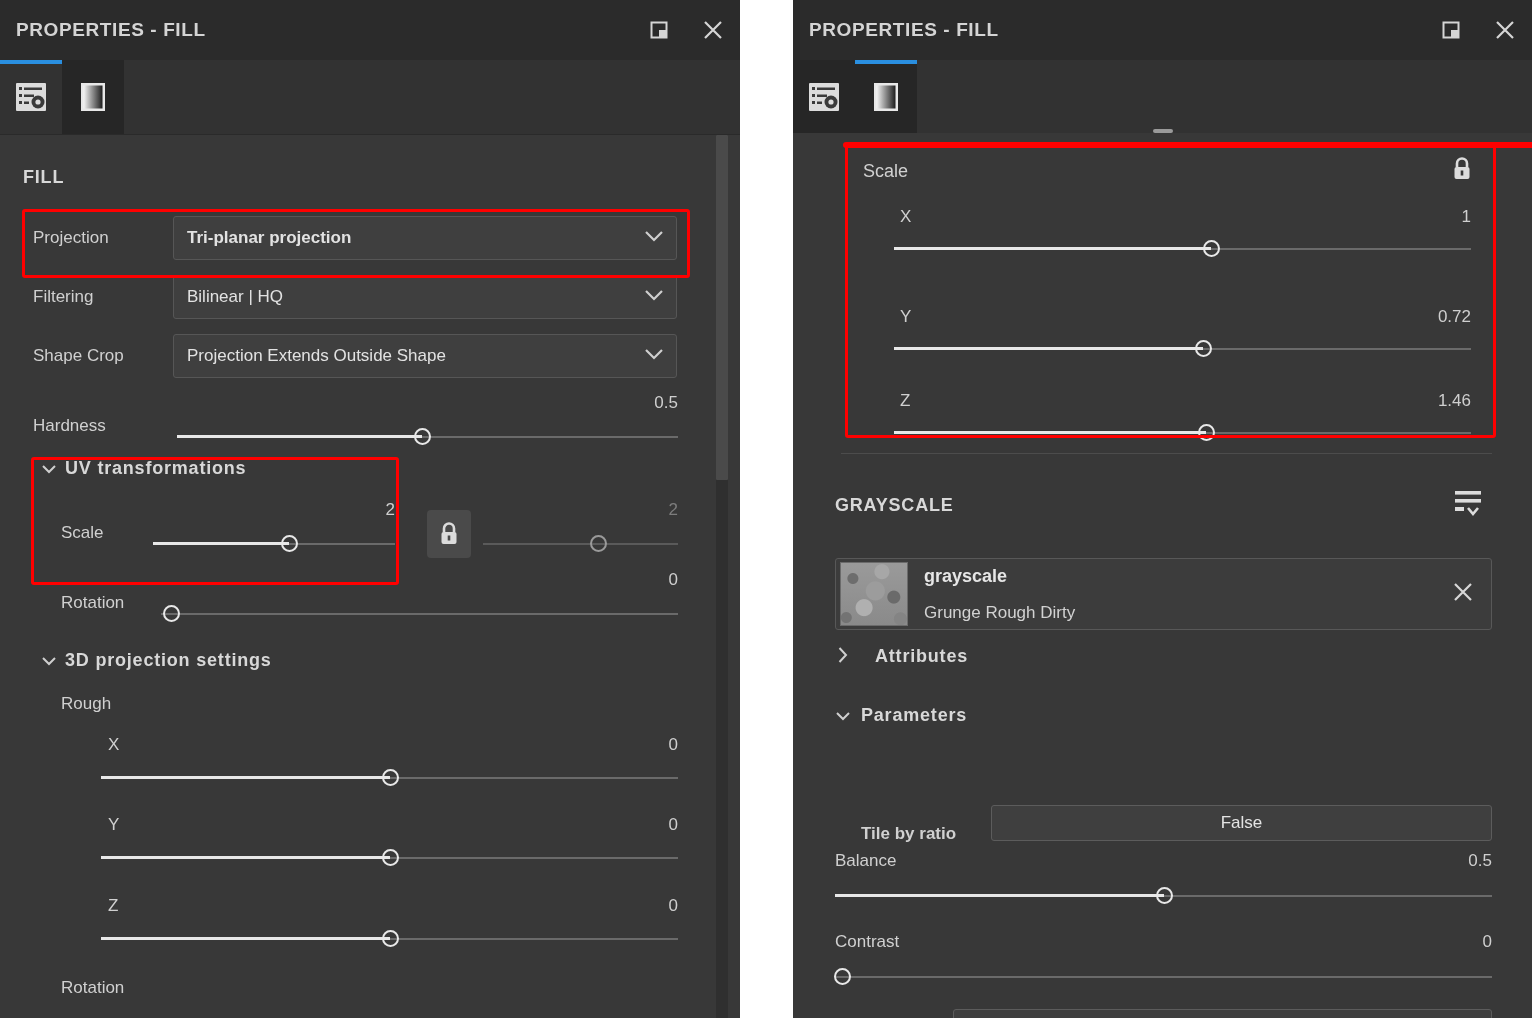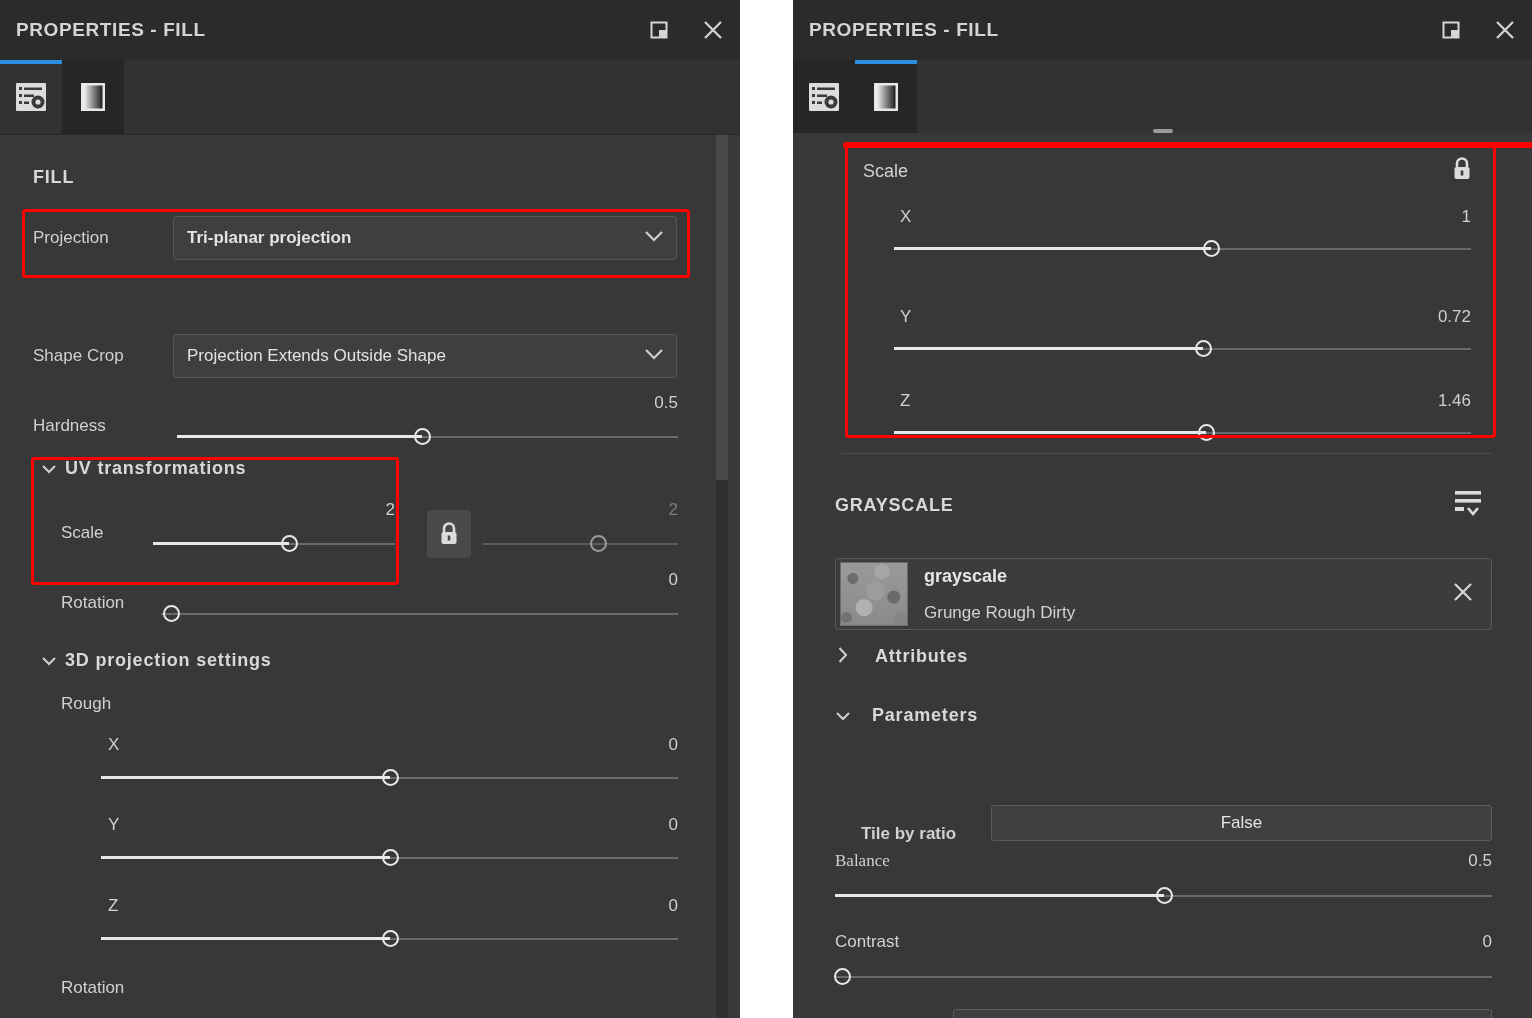--- a/index.html
+++ b/index.html
@@ -168,34 +168,45 @@
         </svg>
       </div>
     </div>
 
     <div class="body">
 
       <div class="scrollbar" style="top:0;bottom:0;">
         <div class="scroll-thumb" style="top:0px;height:345px;"></div>
       </div>
 
-      <div class="sect-head" style="position:absolute;left:33px;top:32px;">FILL</div>
+      <div class="sect-head" style="position:absolute;left:23px;top:32px;">FILL</div>
 
       <div class="row" style="position:absolute;left:33px;top:81px;width:645px;">
         <div class="lbl" style="width:140px;">Projection</div>
         <div class="combo" style="width:502px;font-weight:bold;">
           <span class="ctext">Tri-planar projection</span>
           <span class="chev">
             <svg width="20" height="13" viewBox="0 0 20 13">
                 <path d="M2 2 L10 10 L18 2" stroke="#cfcfcf" stroke-width="2.2" fill="none"></path>
               </svg>
           </span>
         </div>
       </div>
 
+      <div class="row" style="position:absolute;left:33px;top:140px;width:645px;">
+        <div class="lbl" style="width:140px;">Filtering</div>
+        <div class="combo" style="width:502px;">
+          <span class="ctext">Bilinear | HQ</span>
+          <span class="chev">
+            <svg width="20" height="13" viewBox="0 0 20 13">
+                <path d="M2 2 L10 10 L18 2" stroke="#cfcfcf" stroke-width="2.2" fill="none"></path>
+              </svg>
+          </span>
+        </div>
+      </div>
 
       <div class="row" style="position:absolute;left:33px;top:199px;width:645px;">
         <div class="lbl" style="width:140px;">Shape Crop</div>
         <div class="combo" style="width:502px;">
           <span class="ctext">Projection Extends Outside Shape</span>
           <span class="chev">
             <svg width="20" height="13" viewBox="0 0 20 13">
                 <path d="M2 2 L10 10 L18 2" stroke="#cfcfcf" stroke-width="2.2" fill="none"></path>
               </svg>
           </span>
@@ -436,33 +447,33 @@
         </span>
         <span class="sect-head" style="margin-left:24px;">Attributes</span>
       </div>
 
       <div class="row" style="position:absolute;left:42px;top:572px;">
         <span class="disc">
           <svg width="16" height="10" viewBox="0 0 16 10">
               <path d="M2 2 L8 8 L14 2" stroke="#cfcfcf" stroke-width="2" fill="none"></path>
             </svg>
         </span>
-        <span class="sect-head" style="margin-left:21px;">Parameters</span>
+        <span class="sect-head" style="margin-left:10px;">Parameters</span>
       </div>
 
 
       <div style="position:absolute;left:68px;right:40px;top:668px;height:40px;">
         <div class="lbl" style="position:absolute;left:0;top:23px;font-weight:bold;">Tile by ratio</div>
         <div class="btnfield" style="left:130px;right:0;top:4px;">
           <span>False</span>
         </div>
       </div>
 
       <div style="position:absolute;left:42px;right:40px;top:718px;">
-        <div class="lbl" style="position:absolute;left:0;top:0;font-family:Liberation Serif, serif;">Balance</div>
+        <div class="lbl" style="position:absolute;left:0;top:0;">Balance</div>
         <div class="val" style="position:absolute;right:0;top:0;width:72px;">0.5</div>
         <div class="slider" style="position:absolute;left:0;right:0;top:36px;">
           <div class="strack"></div>
           <div class="sfill" style="width:50%;"></div>
           <div class="sknob" style="left:50%;"></div>
         </div>
       </div>
 
       <div style="position:absolute;left:42px;right:40px;top:799px;">
         <div class="lbl" style="position:absolute;left:0;top:0;">Contrast</div>

